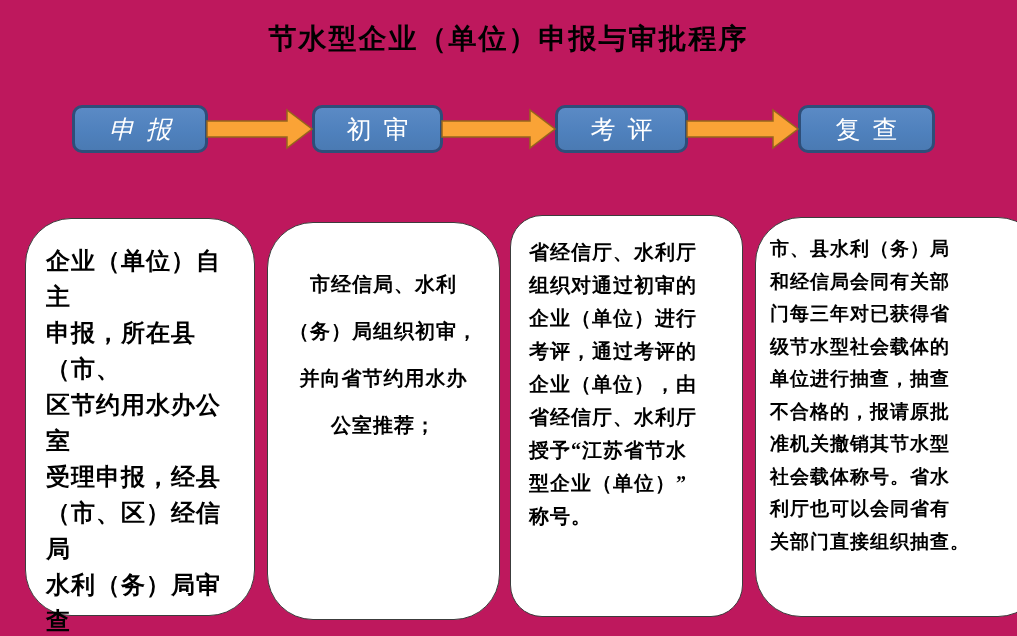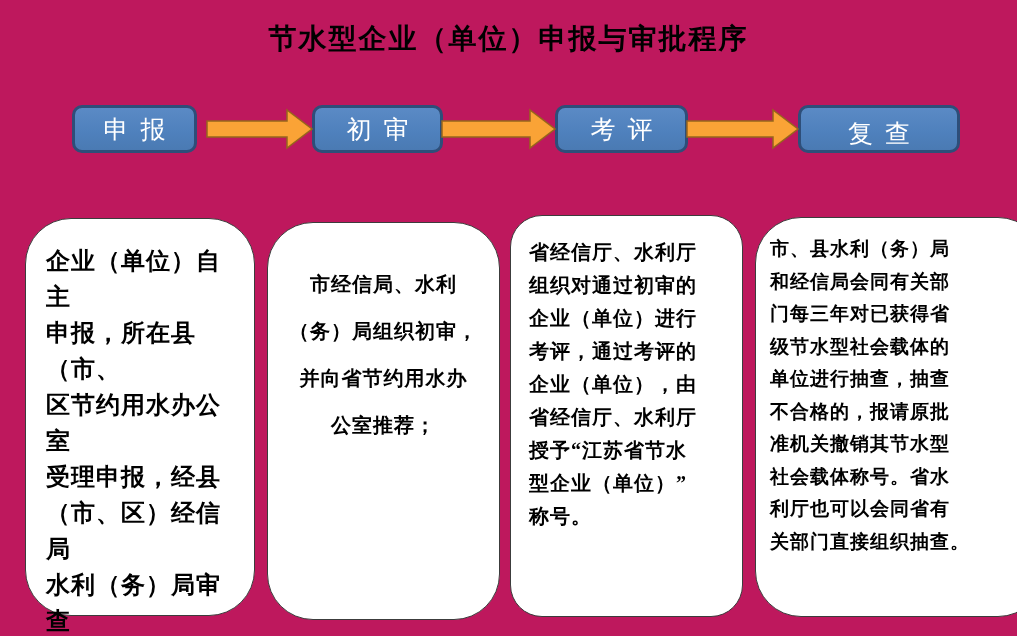--- a/index.html
+++ b/index.html
@@ -40,24 +40,24 @@
     box-sizing: border-box;
     display: flex;
     align-items: center;
     justify-content: center;
     color: #ffffff;
     font-size: 25px;
     font-weight: normal;
     letter-spacing: 12px;
     text-indent: 12px;
   }
-  .step0 { left: 72px;  width: 125px; }
+  .step0 { left: 72px;  width: 136px; font-style: italic; }
   .step1 { left: 312px; width: 131px; }
   .step2 { left: 555px; width: 133px; }
-  .step3 { left: 798px; width: 162px; align-items: flex-end; }
+  .step3 { left: 798px; width: 137px; }
 
   
   .arrow {
     position: absolute;
     top: 107px;
     height: 44px;
   }
   .arrow0 { left: 206px; width: 108px; }
   .arrow1 { left: 441px; width: 116px; }
   .arrow2 { left: 686px; width: 114px; }

